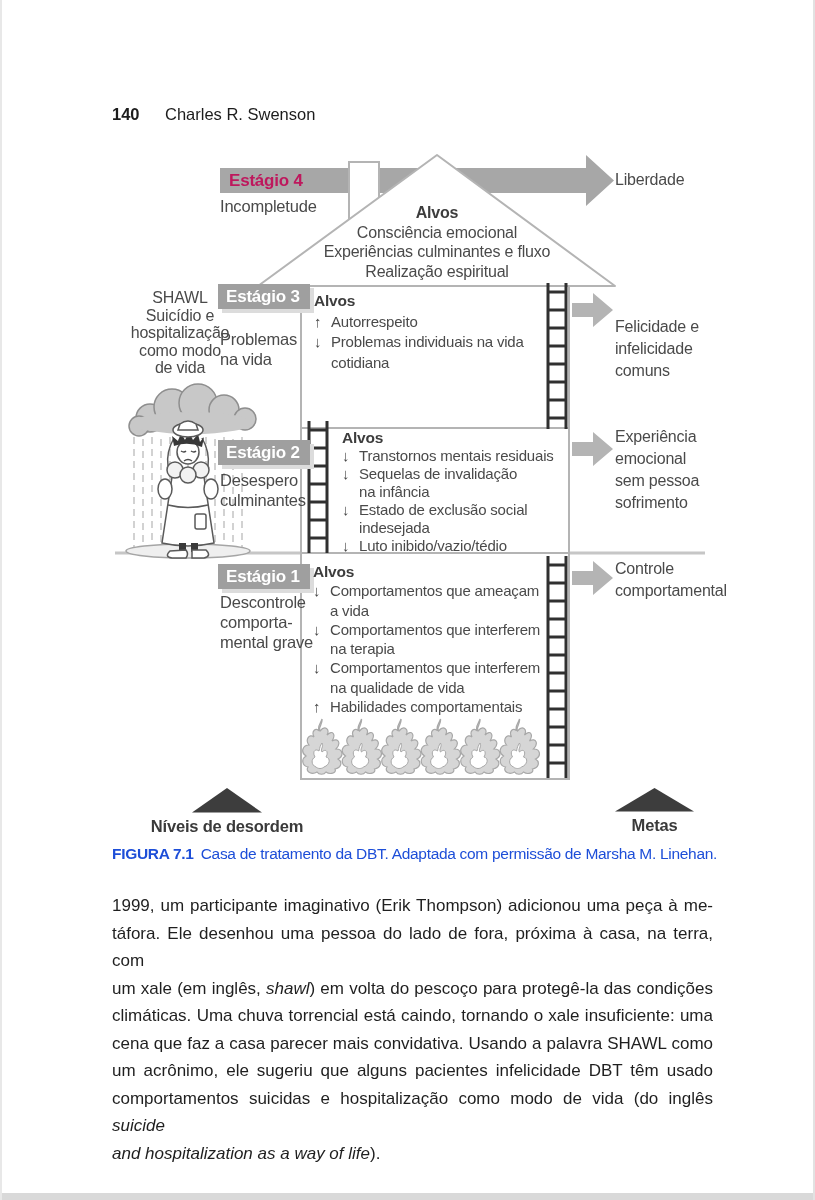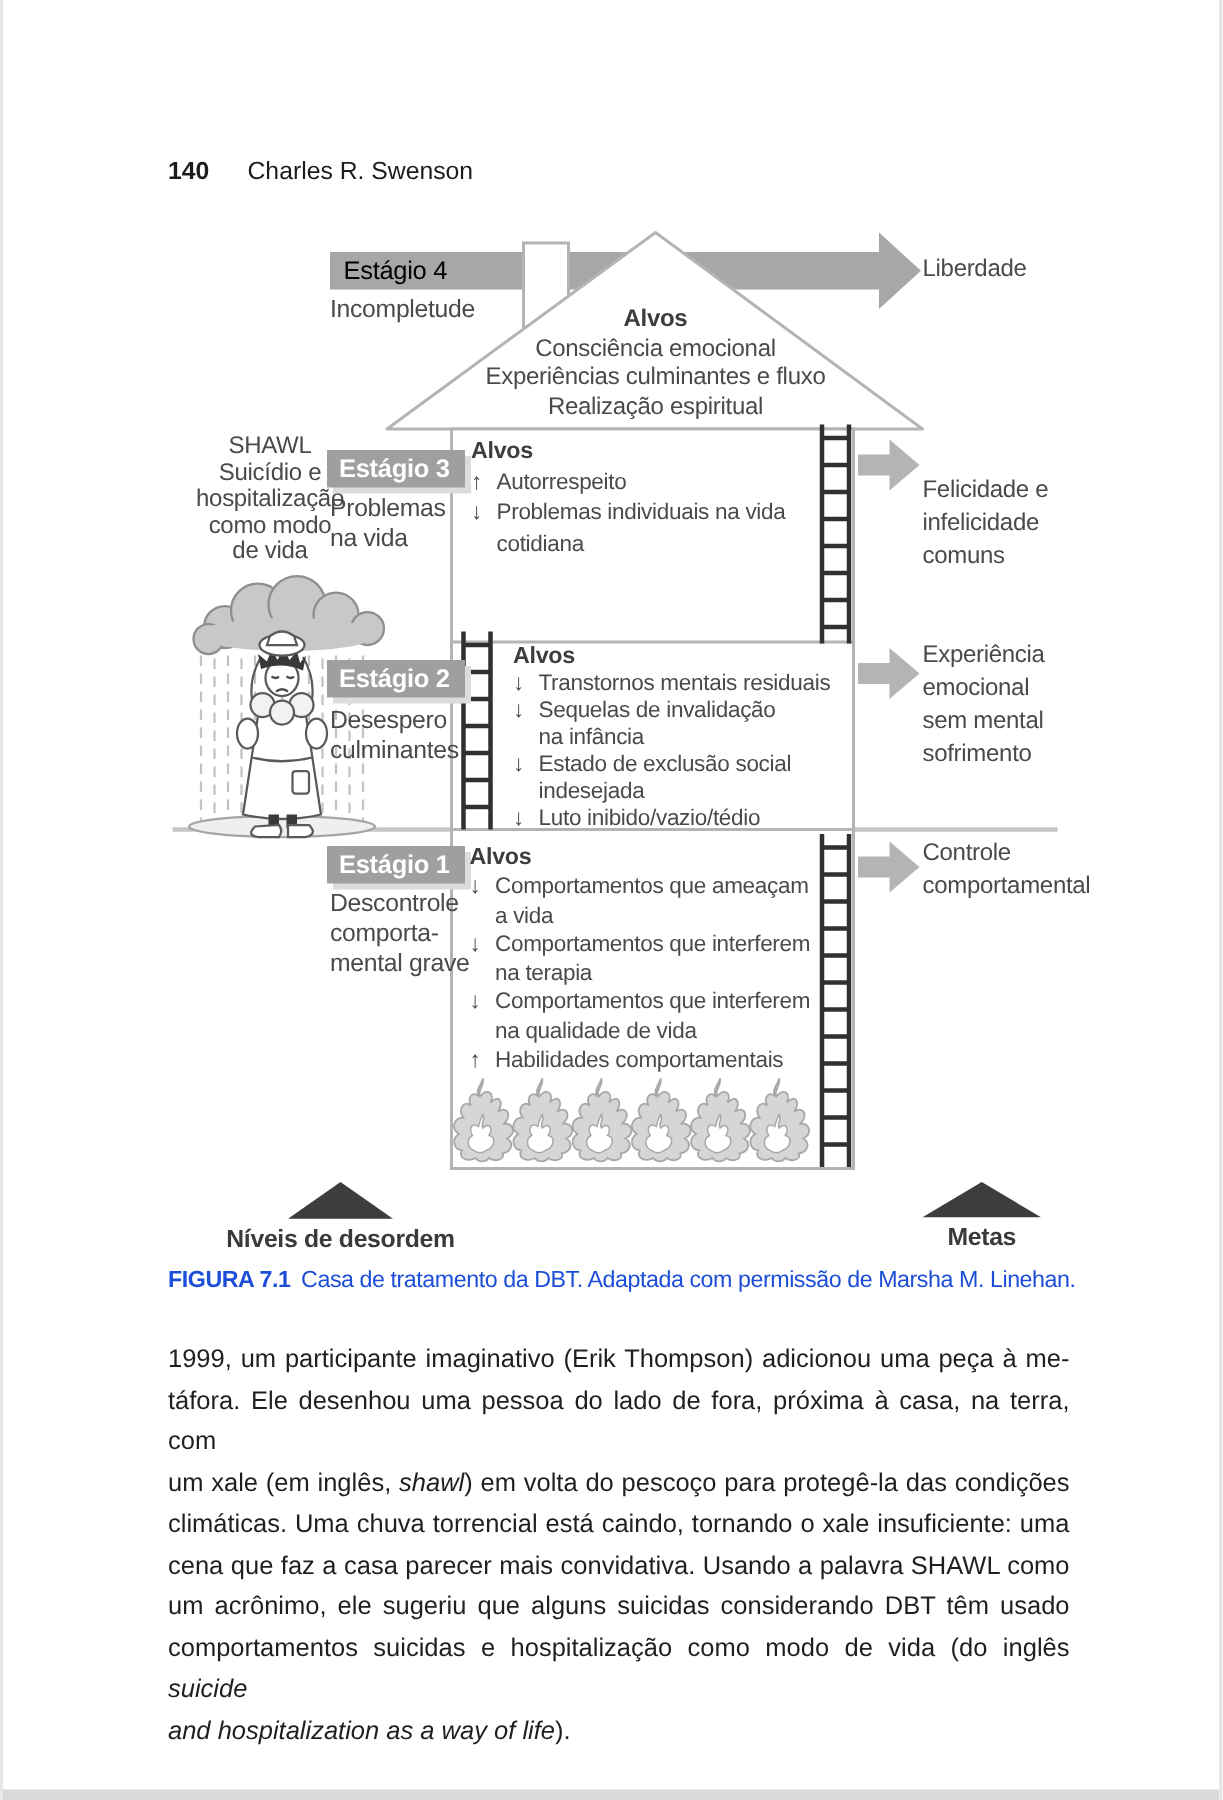--- a/index.html
+++ b/index.html
@@ -18,21 +18,21 @@
 
   .hdr-num { left:110px; top:105px; font-size:16.5px; font-weight:bold; color:#1c1c1c; }
   .hdr-name { left:163px; top:105px; font-size:16.5px; color:#1c1c1c; }
 
   .figtext { color:#4a4a4a; letter-spacing:-0.2px; }
   .band {
     background:#9f9f9f; color:#ffffff; font-weight:bold; font-size:17px;
     line-height:25px; padding:0 10px 0 8px; box-shadow:4px 4px 0 #dcdcdc;
     letter-spacing:-0.2px; white-space:nowrap;
   }
-  .onarrow { color:#000000; font-weight:normal; font-size:17px; line-height:25px; letter-spacing:-0.2px; }
+  .onarrow { color:#be185d; font-weight:bold; font-size:17px; line-height:25px; letter-spacing:-0.2px; }
   .sub { font-size:16.5px; line-height:20px; }
   .goal { font-size:16px; line-height:22px; }
   .centerblk { text-align:center; }
   .roofblk { width:300px; text-align:center; font-size:16px; line-height:19.5px; }
   .roofblk .ttl { font-weight:bold; color:#3d3d3d; }
   .shawlblk { width:140px; text-align:center; font-size:16px; line-height:17.6px; }
 
   .list { font-size:15px; }
   .list .ttl { font-weight:bold; color:#3d3d3d; font-size:15.5px; }
   .li { display:flex; }
@@ -176,21 +176,21 @@
   </div>
 
   <div class="abs figtext shawlblk" style="left:108px; top:289px;">
     <div>SHAWL</div>
     <div>Suicídio e</div>
     <div>hospitalização</div>
     <div>como modo</div>
     <div>de vida</div>
   </div>
 
-  <div class="abs band" style="left:216px; top:300px;">Estágio 3</div>
+  <div class="abs band" style="left:216px; top:284px;">Estágio 3</div>
   <div class="abs figtext sub" style="left:218px; top:329px;">
     <div>Problemas</div>
     <div>na vida</div>
   </div>
   <div class="abs figtext list" style="left:312px; top:291px; line-height:20.5px; width:232px;">
     <div class="ttl">Alvos</div>
     <div class="li">
       <span class="arr">↑</span>
       <span class="lns">
           <span class="ln">Autorrespeito</span>
@@ -240,21 +240,21 @@
     <div class="li">
       <span class="arr">↓</span>
       <span class="lns">
           <span class="ln">Luto inibido/vazio/tédio</span>
         </span>
     </div>
   </div>
   <div class="abs figtext goal" style="left:613px; top:426px;">
     <div>Experiência</div>
     <div>emocional</div>
-    <div>sem mental</div>
+    <div>sem pessoa</div>
     <div>sofrimento</div>
   </div>
 
   <div class="abs band" style="left:216px; top:564px;">Estágio 1</div>
   <div class="abs figtext sub" style="left:218px; top:592px;">
     <div>Descontrole</div>
     <div>comporta-</div>
     <div>mental grave</div>
   </div>
   <div class="abs figtext list" style="left:311px; top:562px; line-height:19.3px; width:233px;">
@@ -298,19 +298,19 @@
   <div class="abs caption">
     <span class="cl">FIGURA 7.1</span><span>Casa de tratamento da DBT. Adaptada com permissão de Marsha M. Linehan.</span>
   </div>
 
   <div id="para" class="abs serif para">
       <div class="pline"><span>1999, um participante imaginativo (Erik Thompson) adicionou uma peça à me-</span></div>
       <div class="pline"><span>táfora. Ele desenhou uma pessoa do lado de fora, próxima à casa, na terra, com</span></div>
       <div class="pline"><span>um xale (em inglês, </span><em>shawl</em><span>) em volta do pescoço para protegê-la das condições</span></div>
       <div class="pline"><span>climáticas. Uma chuva torrencial está caindo, tornando o xale insuficiente: uma</span></div>
       <div class="pline"><span>cena que faz a casa parecer mais convidativa. Usando a palavra SHAWL como</span></div>
-      <div class="pline"><span>um acrônimo, ele sugeriu que alguns suicidas considerando DBT têm usado</span></div>
+      <div class="pline"><span>um acrônimo, ele sugeriu que alguns pacientes infelicidade DBT têm usado</span></div>
       <div class="pline"><span>comportamentos suicidas e hospitalização como modo de vida (do inglês </span><em>suicide</em></div>
       <div class="pline last"><em>and hospitalization as a way of life</em><span>).</span></div>
     </div>
 
   <div class="bottom-strip"></div>
 </div>
 
 </body></html>

